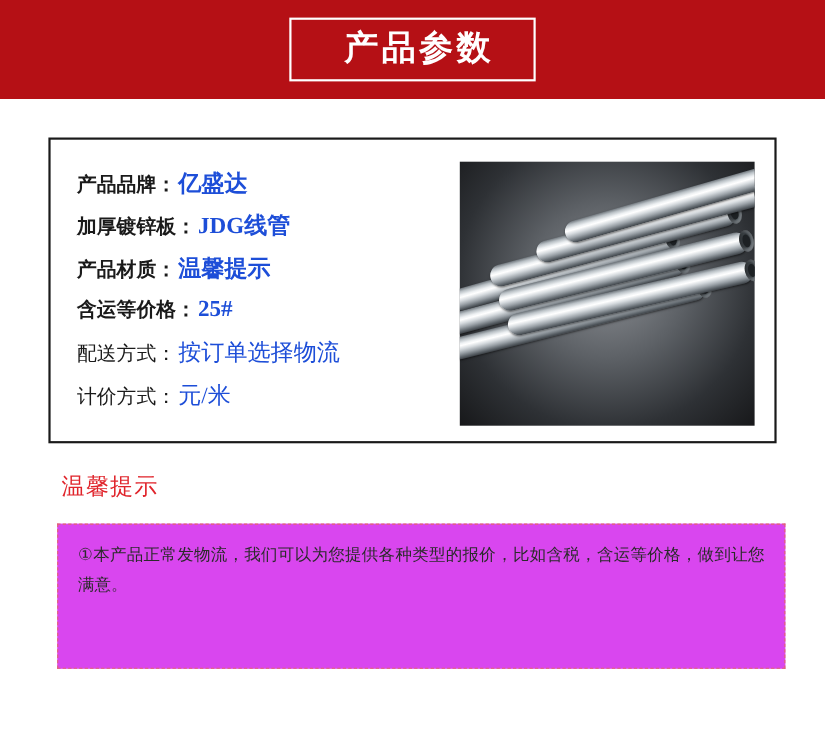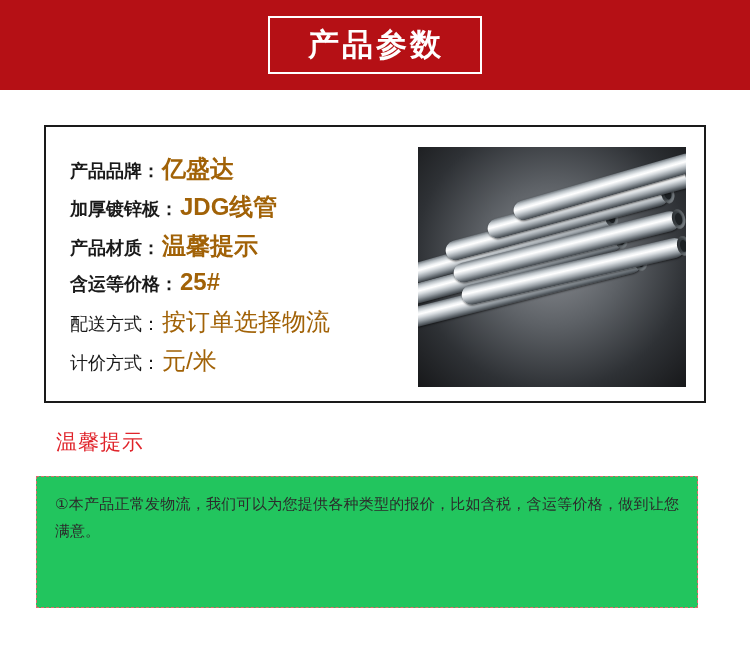--- a/index.html
+++ b/index.html
@@ -21,21 +21,21 @@
     height: 90px;
     background: #b51015;
     box-sizing: border-box;
   }
   .header-box {
     position: absolute;
     left: 50%;
     top: 16px;
     transform: translateX(-50%);
     border: 2px solid #ffffff;
-    padding: 8px 36px 10px 38px;
+    padding: 8px 36px 10px 48px;
     box-sizing: border-box;
   }
   .header-title {
     color: #ffffff;
     font-size: 31px;
     font-weight: bold;
     letter-spacing: 3px;
     line-height: 36px;
     white-space: nowrap;
     font-family: "DejaVu Sans", sans-serif;
@@ -71,24 +71,24 @@
     height: 39px;
     white-space: nowrap;
   }
   .spec-label {
     font-size: 18px;
     color: #1a1a1a;
     font-weight: bold;
     font-family: "DejaVu Sans", sans-serif;
   }
   .spec-value {
-    font-size: 24px;
-    color: #a16207;
+    font-size: 21px;
+    color: #1d4ed8;
     font-weight: bold;
-    font-family: Liberation Sans, sans-serif;
+    font-family: Liberation Serif, serif;
     margin-left: 2px;
   }
   .spec-row.light .spec-label,
   .spec-row.light .spec-value {
     font-weight: normal;
   }
 
   
   .photo {
     position: relative;
@@ -137,28 +137,28 @@
     left: 56px;
     top: 428px;
     font-size: 21px;
     font-weight: normal;
     color: #e0242b;
     letter-spacing: 1px;
     font-family: "DejaVu Sans", sans-serif;
   }
   .tips-box {
     position: absolute;
-    left: 36px;
+    left: 52px;
     top: 476px;
     width: 662px;
     height: 132px;
     border: 1px dashed #e2676c;
     box-sizing: border-box;
     padding: 14px 18px 0 18px;
-    background: #22c55e;
+    background: #d946ef;
   }
   .tip-line {
     font-size: 15px;
     color: #2b2b2b;
     line-height: 27px;
     font-family: "DejaVu Sans", sans-serif;
     text-align: justify;
   }
 </style>
 </head>

